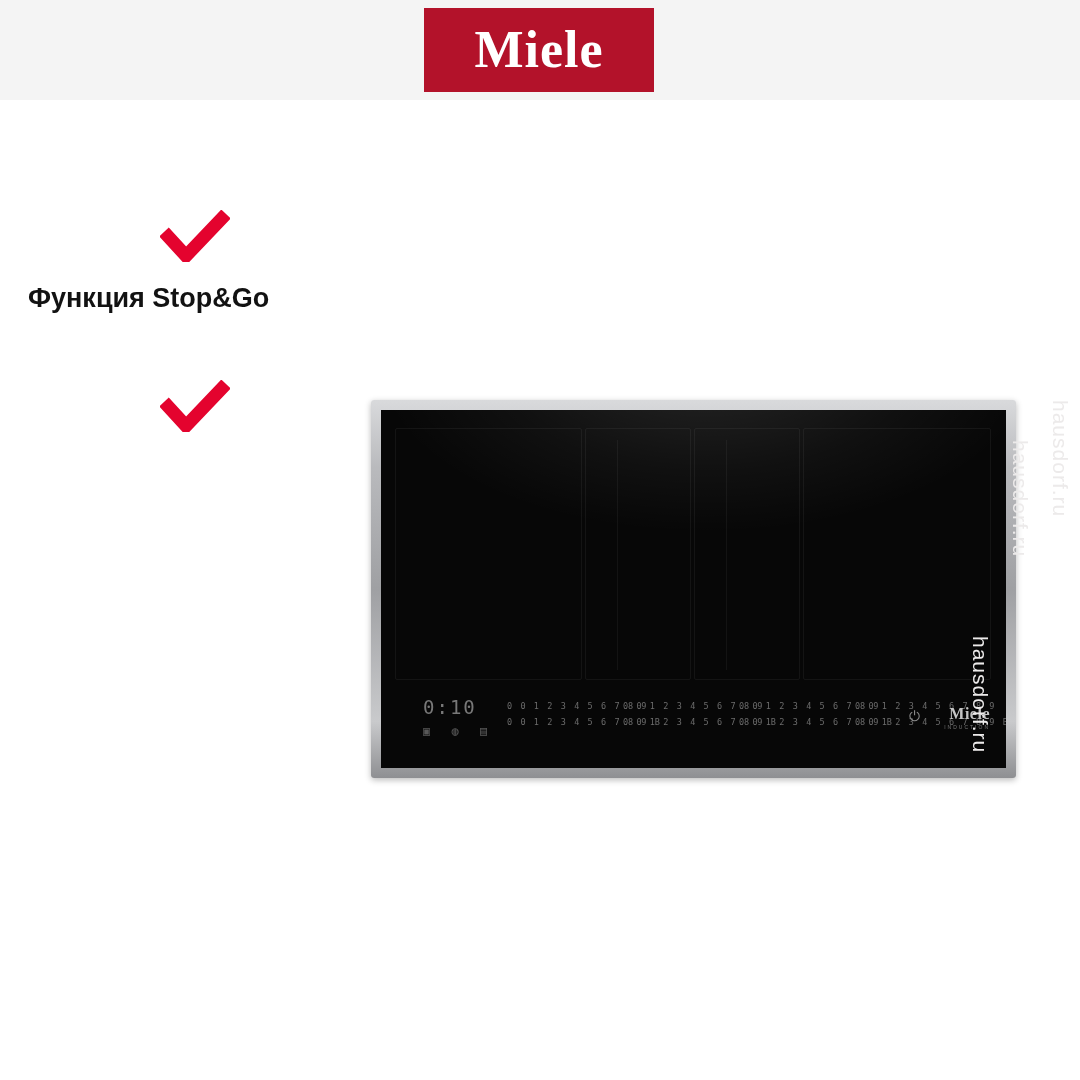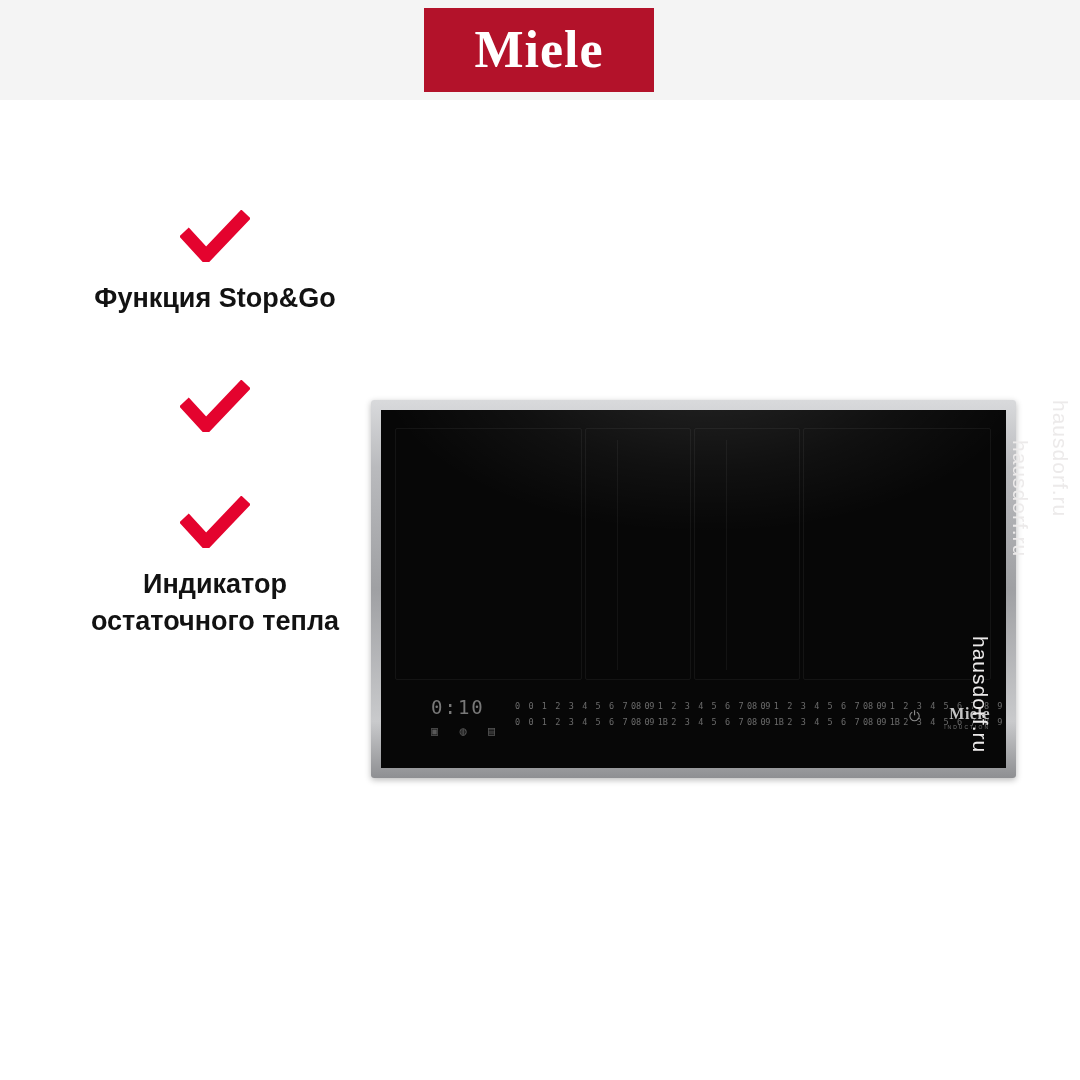--- a/index.html
+++ b/index.html
@@ -45,24 +45,23 @@
   }
 
   
   .features {
     position: absolute;
     top: 210px;
     left: 0;
     width: 390px;
   }
   .feature {
-    text-align: center;
+    text-align: left;
     margin-bottom: 64px;
     width: 390px;
-    padding-left: 20px;
   }
   .check {
     display: block;
     margin: 0 auto 18px auto;
     width: 70px;
     height: 52px;
   }
   .feature-label {
     display: block;
     font-size: 27px;
@@ -114,21 +113,21 @@
     position: absolute;
     top: 30px;
     width: 1px;
     height: 230px;
     background: rgba(255,255,255,0.05);
   }
 
   
   .panel {
     position: absolute;
-    left: 16px;
+    left: 8px;
     right: 0;
     bottom: 0;
     height: 86px;
   }
   .timer {
     position: absolute;
     left: 34px;
     top: 14px;
     color: #8c8c8c;
     font-family: "DejaVu Sans Mono", monospace;
@@ -224,27 +223,20 @@
     </svg>
     <span class="feature-label">Функция Stop&amp;Go</span>
   </div>
 
   <div class="feature">
     <svg class="check" viewBox="0 0 70 52">
       <path d="M4 22 L26 46 L66 4" fill="none" stroke="#e4032e" stroke-width="13" stroke-linecap="butt" stroke-linejoin="miter"></path>
     </svg>
   </div>
 
-  <div class="feature">
-    <svg class="check" viewBox="0 0 70 52">
-      <path d="M4 22 L26 46 L66 4" fill="none" stroke="#e4032e" stroke-width="13" stroke-linecap="butt" stroke-linejoin="miter"></path>
-    </svg>
-    <span class="feature-label">Индикатор
-остаточного тепла</span>
-  </div>
 
 </div>
 
 <div class="cooktop">
   <div class="glass">
     <div class="glass-sheen"></div>
 
     <div class="zone-outline z1"></div>
     <div class="zone-outline z2"></div>
     <div class="zone-outline z3"></div>

